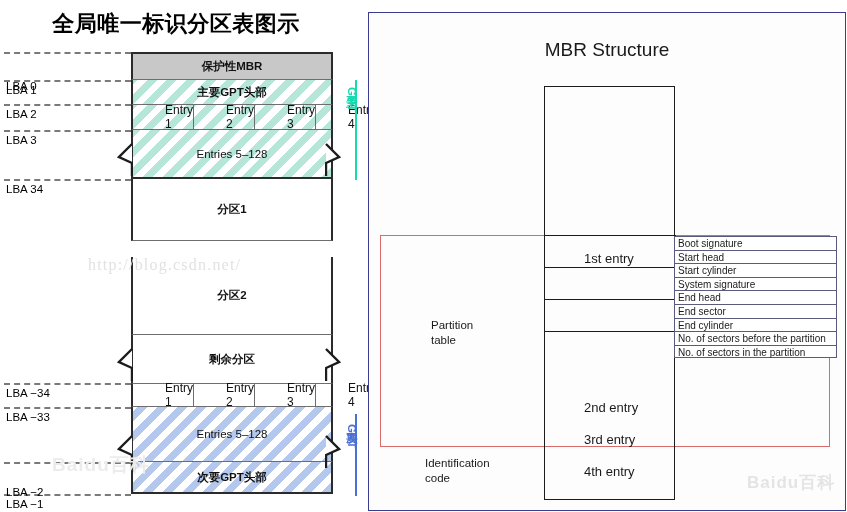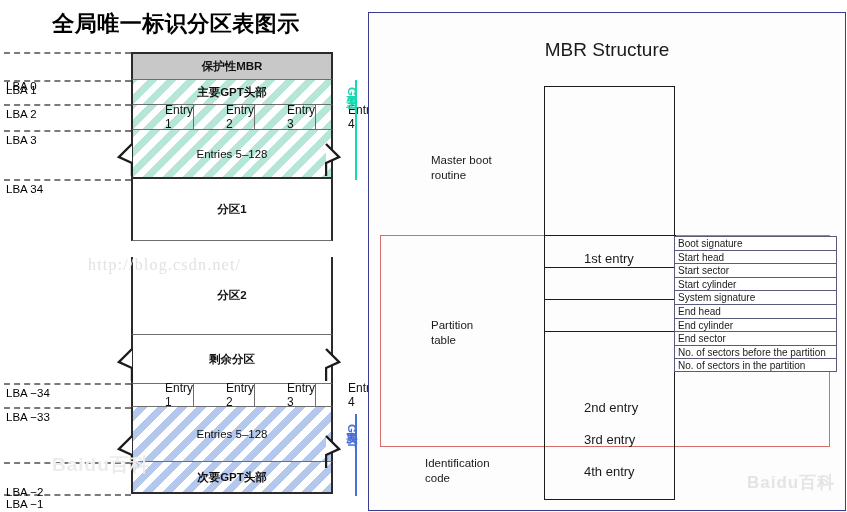--- a/index.html
+++ b/index.html
@@ -273,32 +273,29 @@
     </div>
 
     <div class="entry-name" style="left:183px; top:238px;">1st entry</div>
     <div class="entry-name" style="left:183px; top:387px;">2nd entry</div>
     <div class="entry-name" style="left:183px; top:419px;">3rd entry</div>
     <div class="entry-name" style="left:183px; top:451px;">4th entry</div>
 
     <div id="field-col">
       <div class="field-row">Boot signature</div>
       <div class="field-row">Start head</div>
-      <div class="field-row">Start sector</div>
       <div class="field-row">Start cylinder</div>
       <div class="field-row">System signature</div>
       <div class="field-row">End head</div>
+      <div class="field-row">End sector</div>
       <div class="field-row">End cylinder</div>
-      <div class="field-row">End sector</div>
       <div class="field-row">No. of sectors before the partition</div>
       <div class="field-row">No. of sectors in the partition</div>
     </div>
 
-    <div class="side-label" style="left:62px; top:140px;">Master boot
-routine</div>
     <div class="side-label" style="left:62px; top:305px;">Partition
 table</div>
     <div class="side-label" style="left:56px; top:443px;">Identification
 code</div>
 
     <div class="wm" id="wm-baidu-right">Baidu百科</div>
 
   </div>
 
 </div>

